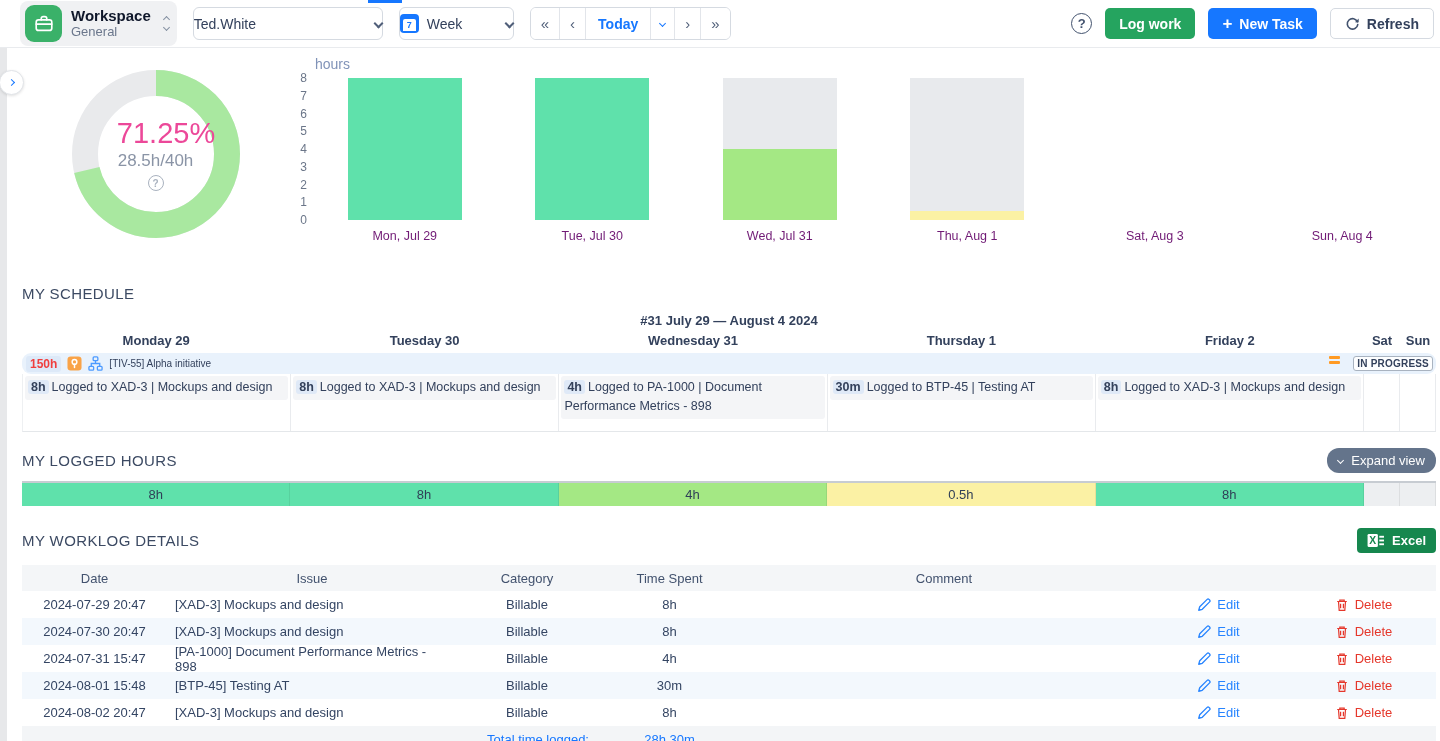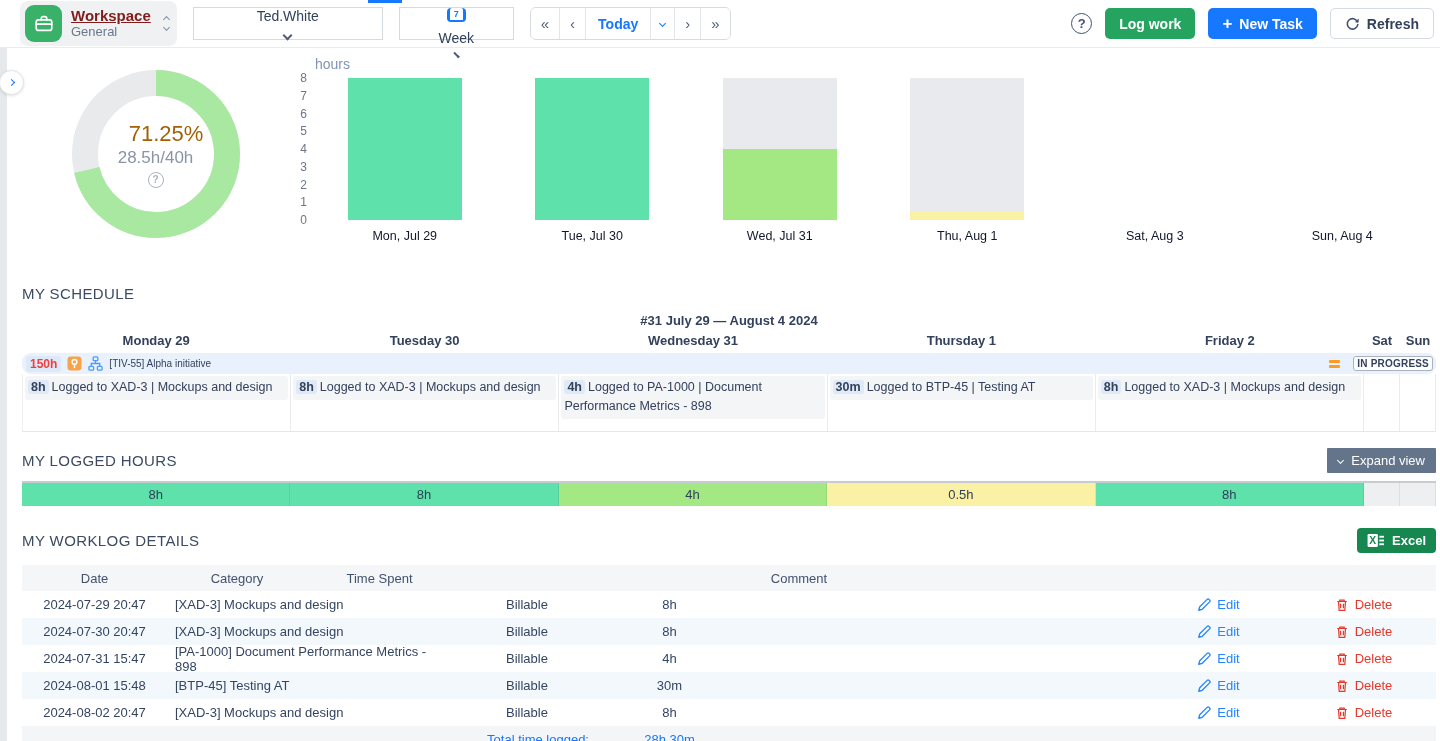--- a/index.html
+++ b/index.html
@@ -8,28 +8,28 @@
     width:1440px; height:741px; overflow:hidden; background:#fff;
     font-family:"Liberation Sans", sans-serif; color:#344563; position:relative;
   }
   .tab-indicator { position:absolute; top:0; left:368px; width:34px; height:3px; background:#1677ff; z-index:5;}
 
   
   .toolbar { height:48px; border-bottom:1px solid #e9ebee; display:flex; align-items:center; padding:0 6px 0 20px; gap:16px; }
   .ws-box { display:flex; align-items:center; gap:9px; background:#f0f1f3; border-radius:8px; padding:4px 8px 4px 5px; cursor:pointer;}
   .ws-icon { width:37px; height:37px; border-radius:9px; background:#3ab169; display:flex; align-items:center; justify-content:center; }
   .ws-text { line-height:1.15; }
-  .ws-title { font-size:15px; font-weight:700; color:#7f1d1d;text-decoration:underline; }
+  .ws-title { font-size:15px; font-weight:700; color:#0f172a; }
   .ws-sub { font-size:13px; color:#6b778c; }
   .updown { display:flex; flex-direction:column; gap:3px; margin-left:4px; color:#8590a2;}
   .chev { display:inline-block; width:7px; height:7px; border-right:2px solid currentColor; border-bottom:2px solid currentColor; transform:rotate(45deg); }
   .chev.up { transform:rotate(-135deg); }
   .chev.right { transform:rotate(-45deg); }
   .chev.sm { width:5px; height:5px; border-width:1.7px; }
-  .select { height:33px; border:1px solid #d5dae1; border-radius:0; background:#fff; display:flex; align-items:center; padding:0 20px; font-size:14px; color:#33415c; cursor:pointer;flex-direction:column; }
+  .select { height:33px; border:1px solid #d5dae1; border-radius:6px; background:#fff; display:flex; align-items:center; padding:0 0; font-size:14px; color:#33415c; cursor:pointer; }
   .select .val { flex:1; }
   .sel-user { width:190px; }
   .sel-period { width:115px; gap:8px; }
   .cal-icon { width:19px; height:19px; background:#1677ff; border-radius:4px; display:flex; align-items:flex-end; justify-content:center; }
   .cal-inner { width:13px; height:12px; background:#fff; border-radius:2px 2px 0 0; margin-bottom:2px; font-size:9px; font-weight:700; color:#1677ff; text-align:center; line-height:12px;}
   .navgrp { display:flex; height:33px; border:1px solid #d5dae1; border-radius:6px; overflow:hidden; }
   .navbtn { display:flex; align-items:center; justify-content:center; padding:0 10px; font-size:15px; color:#505f79; border-right:1px solid #e2e5ea; cursor:pointer; background:#fff; }
   .navbtn:last-child { border-right:none; }
   .navbtn.today { color:#1677ff; font-weight:600; font-size:14px; padding:0 12px; }
   .navbtn.today-dd { color:#1677ff; padding:0 9px; }
@@ -45,61 +45,61 @@
   .lstrip { position:absolute; left:0; top:48px; bottom:0; width:7px; background:#e7e8ea; }
   .lknob { position:absolute; left:-1px; top:70px; width:25px; height:25px; background:#fff; border:1px solid #e1e4e8; border-radius:50%; box-shadow:0 1px 3px rgba(0,0,0,.12); display:flex; align-items:center; justify-content:center; color:#1677ff; cursor:pointer; z-index:4;}
 
   .page { padding:0 4px 0 22px; }
 
   
   .dash { display:flex; height:212px; }
   .donut-box { width:267px; position:relative; display:flex; justify-content:center; }
   .donut-wrap { position:relative; width:168px; height:168px; margin-top:22px; }
   .donut-center { position:absolute; inset:0; display:flex; flex-direction:column; align-items:center; justify-content:center; gap:1px; }
-  .donut-pct { font-size:22px; font-weight:500; color:#a16207;margin-left:21px; }
+  .donut-pct { font-size:29px; font-weight:500; color:#ec4899;margin-left:21px; }
   .donut-ratio { font-size:17px; color:#8a94a6; }
   .donut-help { width:16px; height:16px; border:1.3px solid #a9b2bf; border-radius:50%; color:#a9b2bf; font-size:10px; font-weight:700; display:flex; align-items:center; justify-content:center; margin-top:3px; cursor:pointer;}
   .chart-box { flex:1; padding-top:4px; }
   .chart-head { height:16px; margin:4px 0 0 26px; font-size:14px; color:#8093b8; }
   .chart-inner { display:flex; margin-top:1px; }
   .y-axis { width:22px; display:flex; flex-direction:column; justify-content:space-between; height:152px; margin-top:0; }
   .ytick { font-size:12px; color:#6b7689; text-align:right; line-height:10px; padding-right:4px;}
   .bar-cols { flex:1; display:flex; }
   .bar-col { flex:1; display:flex; flex-direction:column; align-items:center; }
   .bar-wrap { width:114px; height:142px; margin-top:5px; display:flex; flex-direction:column; justify-content:flex-end; }
   .seg { width:100%; }
-  .bar-label { margin-top:9px; font-size:12.5px; color:#0f172a; }
+  .bar-label { margin-top:9px; font-size:12.5px; color:#701a75; }
 
   
   .sec-title { font-size:15px; font-weight:500; color:#3c4a63; letter-spacing:.4px; }
 
   
   .sched { margin-top:25px; }
   .sched-table { margin-top:6px; }
   .sched-week { text-align:center; font-size:13px; font-weight:700; color:#33415c; padding:5px 0 2px; }
   .sched-days { display:flex; }
   .day-h { flex:1; text-align:center; font-size:13px; font-weight:600; color:#33415c; padding:3px 0 5px; }
   .day-h.we { flex:0 0 36px; }
   .issue-row { background:#e9f2fc; height:21px; display:flex; align-items:center; padding:0 3px 0 4px;border-radius:9px; }
   .irow-left { display:flex; align-items:center; gap:6px; flex:1; min-width:0;}
   .est-badge { background:#dde9f8; color:#f03e3e; font-size:12px; font-weight:700; border-radius:3px; padding:0 4px; line-height:16px; }
   .issue-title { font-size:10px; color:#33415c; cursor:pointer; }
-  .irow-right { display:flex; align-items:center; gap:13px; }
+  .irow-right { display:flex; align-items:flex-start; gap:13px; }
   .prio { display:flex; flex-direction:column; gap:2px; }
   .prio i { display:block; width:11px; height:3px; border-radius:1px; background:#ff9a23; }
   .status-badge { border:1px solid #a9b3c0; border-radius:3px; background:#fdfeff; font-size:10px; font-weight:700; color:#33415c; padding:1px 3px; letter-spacing:.2px; white-space:nowrap; }
   .entries-row { display:flex; min-height:58px; border-bottom:1px solid #e4e7ea; border-left:1px solid #eef0f2;}
   .day-cell { flex:1; border-right:1px solid #e9ebee; padding:2px; }
   .day-cell.we { flex:0 0 36px; }
   .chip { background:#f4f5f7; border-radius:3px; padding:2px 6px 3px 3px; font-size:12.5px; line-height:1.5; color:#33415c; cursor:pointer; }
   .chip-time { background:#dfe9f7; border-radius:3px; font-weight:700; padding:0 3px; margin-right:3px; }
 
   
   .lh-head { margin-top:16px; display:flex; align-items:center; justify-content:space-between; }
-  .expand-btn { background:#64748b; color:#fff; border-radius:1px; height:25px; display:flex; align-items:center; gap:8px; padding:0 11px; font-size:13px; cursor:pointer; }
+  .expand-btn { background:#64748b; color:#fff; border-radius:12px; height:25px; display:flex; align-items:center; gap:8px; padding:0 11px; font-size:13px; cursor:pointer; }
   .lh-bar { margin-top:8px; display:flex; height:25px; border-top:2px solid #c7ccd2; }
   .lh-seg { width:calc((100% - 72px)/5); display:flex; align-items:center; justify-content:center; font-size:13px; color:#2f3f57; border-right:1px solid rgba(0,0,0,.07); }
   .lh-seg.we { width:36px; }
 
   
   .wl-head { margin-top:22px; display:flex; align-items:center; justify-content:space-between; }
   .excel-btn { background:#16874e; color:#fff; border-radius:4px; height:25px; display:flex; align-items:center; gap:7px; padding:0 10px; font-size:13px; font-weight:600; cursor:pointer; }
   .wl-table { margin-top:12px; font-size:13px; }
   .wl-row, .wl-hrow, .wl-frow { display:flex; align-items:stretch; }
   .wl-hrow { background:#f4f6f8; height:26px; color:#42526e; font-weight:500; }
@@ -348,20 +348,21 @@
           <rect x="12.5" y="3" width="5" height="2" fill="#fff"></rect>
           <rect x="12.5" y="7" width="5" height="2" fill="#fff"></rect>
           <rect x="12.5" y="11" width="5" height="2" fill="#fff"></rect>
         </svg>
         <span>Excel</span>
       </div>
     </div>
     <div class="wl-table">
       <div class="wl-hrow" id="wl-hrow">
           <div class="cell hdr c-date">Date</div>
+          <div class="cell hdr c-issue">Issue</div>
           <div class="cell hdr c-cat">Category</div>
           <div class="cell hdr c-time">Time Spent</div>
           <div class="cell hdr c-comment">Comment</div>
           <div class="cell c-act"></div>
           <div class="cell c-act"></div>
         </div>
       <div id="wl-body">
           <div class="wl-row">
             <div class="cell c-date ctr">2024-07-29 20:47</div>
             <div class="cell c-issue">[XAD-3] Mockups and design</div>

